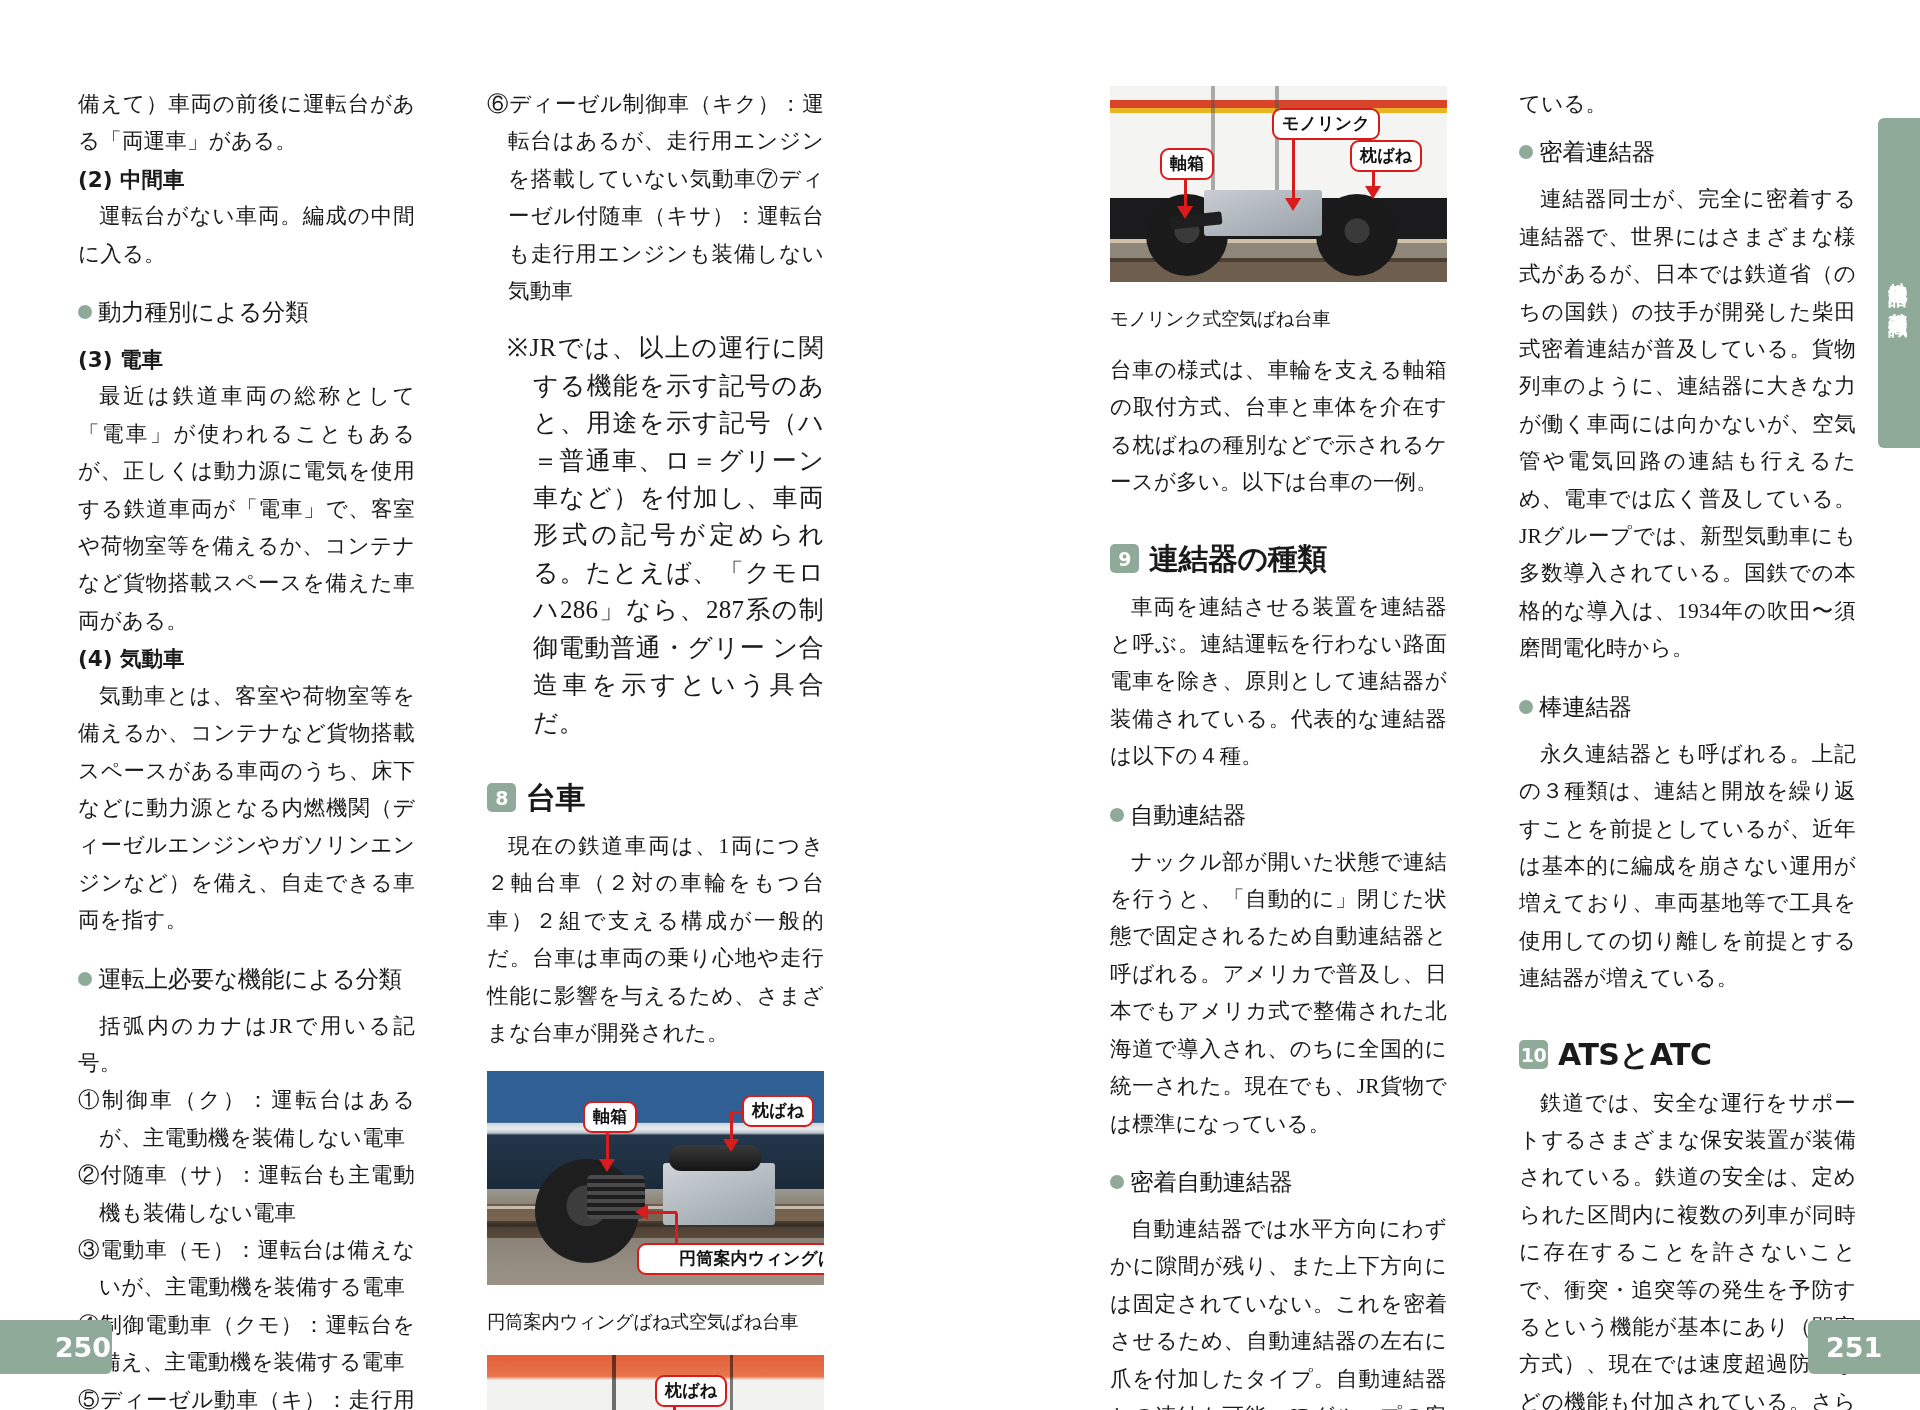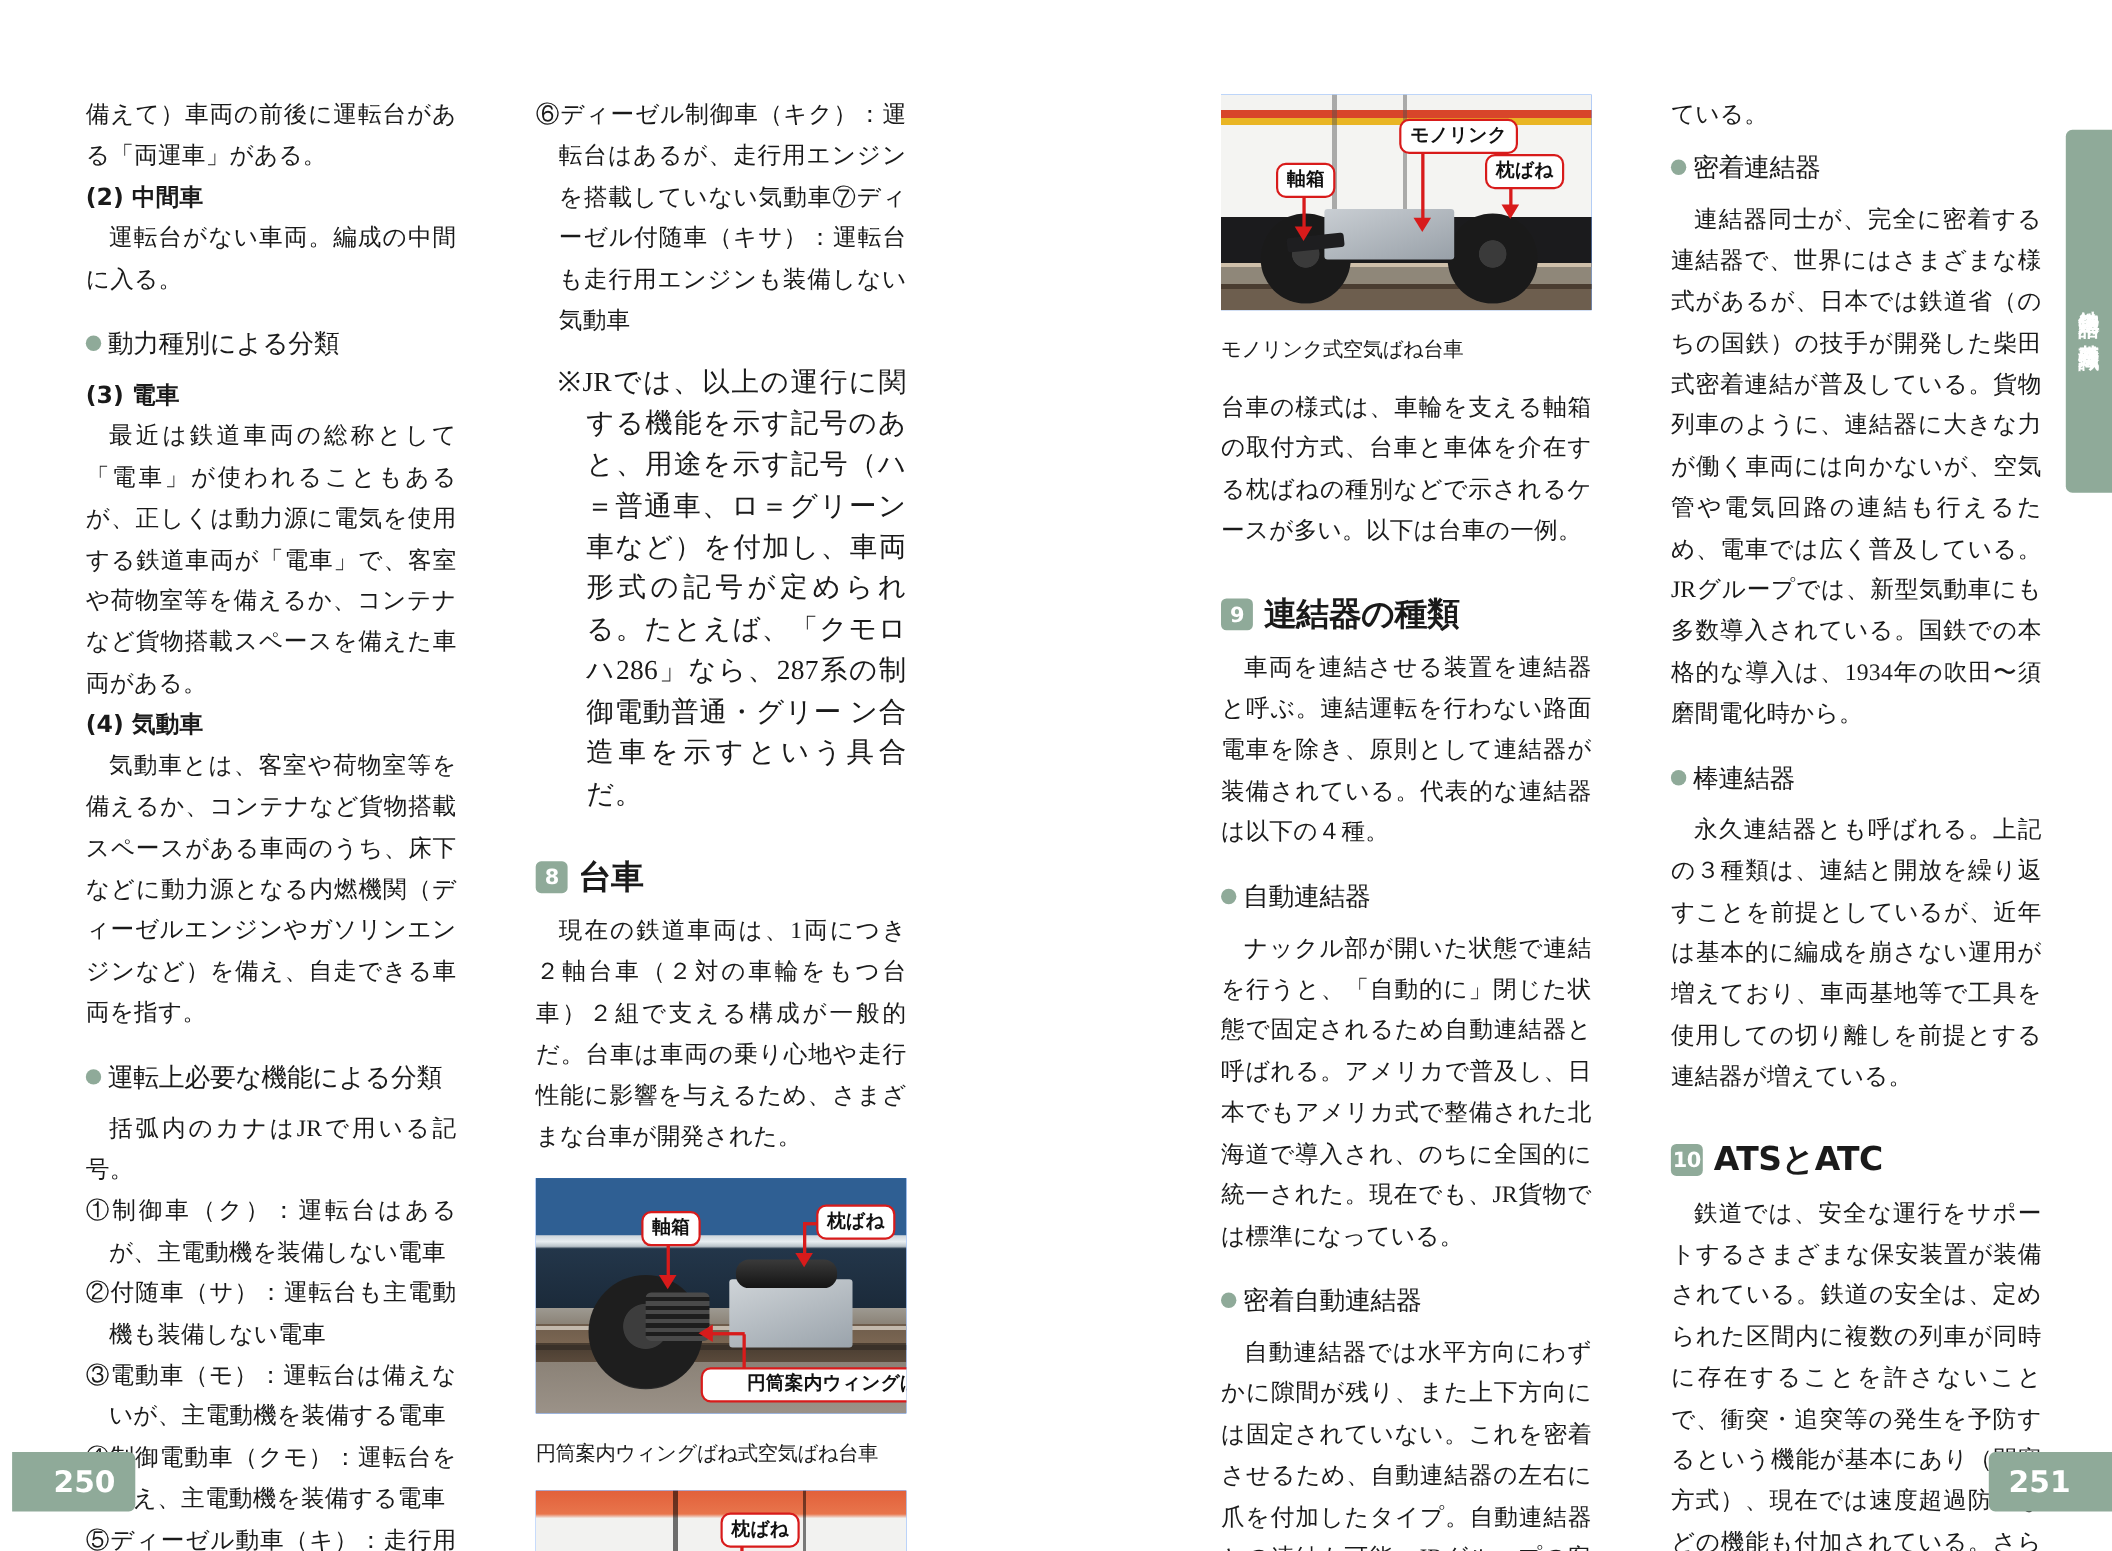--- a/index.html
+++ b/index.html
@@ -87,21 +87,21 @@
     flex:0 0 auto;
     font-family:"DejaVu Sans","Liberation Sans",sans-serif;
   }
 
   
   .fig { width:337px; }
   .fig-img {
     position:relative;
     width:337px;
     overflow:hidden;
-    background:#3b82f6;
+    background:#e5e5e5;
   }
   .fig-cap {
     font-family:"DejaVu Sans", "Liberation Sans", sans-serif;
     font-size:18.5px;
     line-height:28px;
     margin-top:23px;
     color:#1a1a1a;
     letter-spacing:-0.4px;
     white-space:nowrap;
   }
@@ -138,21 +138,21 @@
     position:absolute;
     bottom:36px;
     width:112px; height:54px;
     background:#8faa99;
     color:#ffffff;
     font-family:"DejaVu Sans","Liberation Sans",sans-serif;
     font-weight:bold;
     font-size:27px;
     display:flex; align-items:center;
   }
-  #pagenum-left  { left:11px;  justify-content:flex-end; padding-right:18px; border-radius:0 6px 6px 0; }
+  #pagenum-left  { left:0;  justify-content:flex-end; padding-right:1px; border-radius:0 6px 6px 0; }
   #pagenum-right { right:0; justify-content:flex-start; padding-left:18px; border-radius:6px 0 0 6px; }
 
   
   .sidetab {
     position:absolute;
     right:0; top:118px;
     width:42px; height:330px;
     background:#8faa99;
     border-radius:6px 0 0 6px;
     color:#fff;

